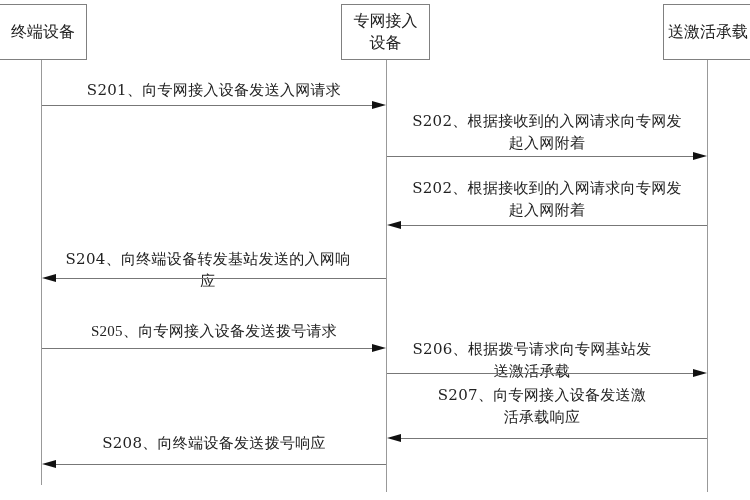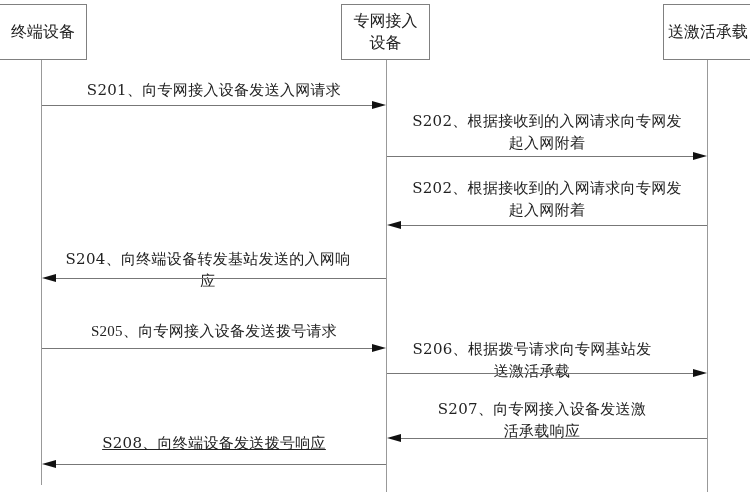--- a/index.html
+++ b/index.html
@@ -67,24 +67,24 @@
 <div class="msg" style="left:42px; width:330px; top:348px;"></div>
 <div class="arrow-r" style="left:372px; top:344px;"></div>
 
 <div class="label" style="left:387px; width:290px; top:338px;">
   <div>S206、根据拨号请求向专网基站发</div>
   <div>送激活承载</div>
 </div>
 <div class="msg" style="left:387px; width:306px; top:373px;"></div>
 <div class="arrow-r" style="left:693px; top:369px;"></div>
 
-<div class="label" style="left:387px; width:310px; top:398px;">
+<div class="label" style="left:387px; width:310px; top:384px;">
   <div>S207、向专网接入设备发送激</div>
   <div>活承载响应</div>
 </div>
 <div class="msg" style="left:401px; width:306px; top:438px;"></div>
 <div class="arrow-l" style="left:387px; top:434px;"></div>
 
-<div class="label" style="left:42px; width:344px; top:432px;text-decoration:underline;">
+<div class="label" style="left:42px; width:344px; top:432px;">
   <span>S208、向终端设备发送拨号响应</span>
 </div>
 <div class="msg" style="left:56px; width:330px; top:464px;"></div>
 <div class="arrow-l" style="left:42px; top:460px;"></div>
 
 </body></html>

